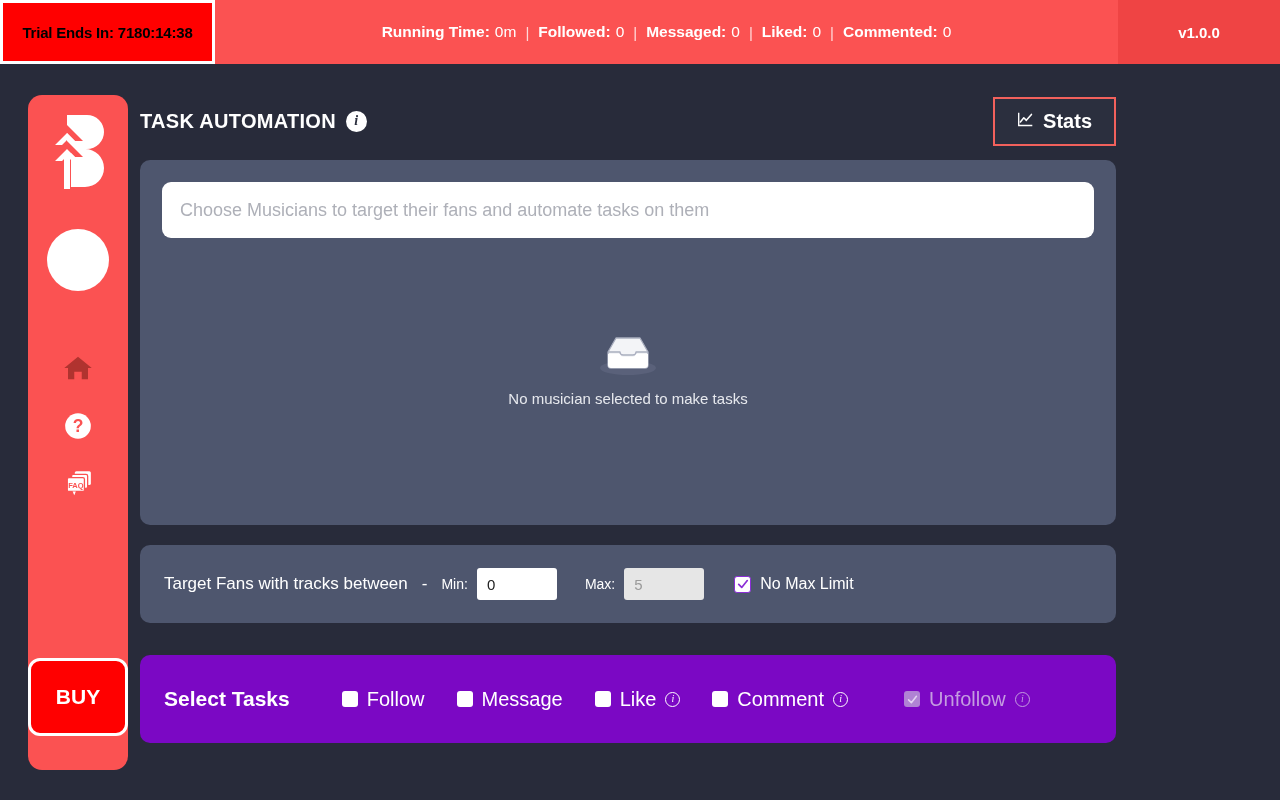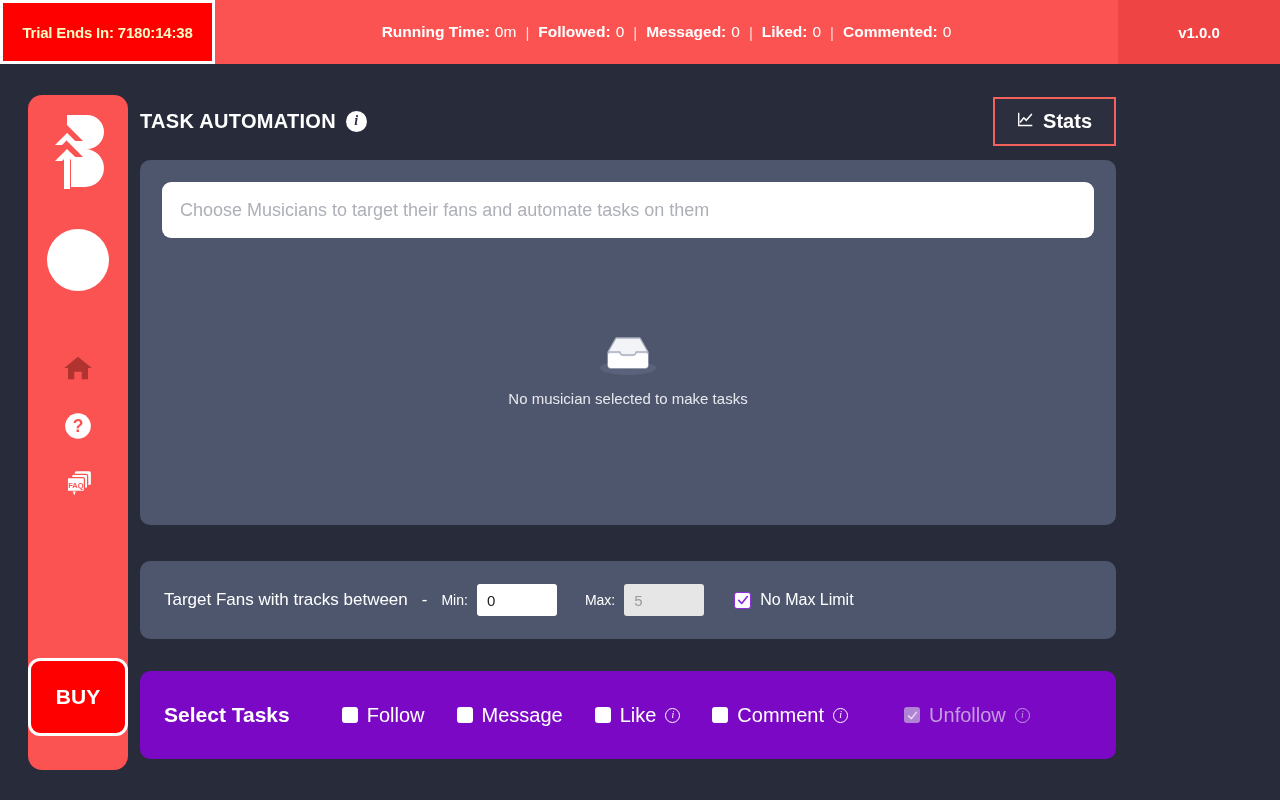--- a/index.html
+++ b/index.html
@@ -15,21 +15,21 @@
     position: absolute; top: 0; left: 0;
     width: 1280px; height: 64px;
     background: #fb5252;
     display: flex; align-items: center;
   }
   .trial-badge {
     width: 215px; height: 64px;
     background: #ff0000;
     border: 3px solid #ffffff;
     display: flex; align-items: center; justify-content: center;
-    color: #fef9c3; font-size: 15px; font-weight: bold;
+    color: #000000; font-size: 15px; font-weight: bold;
     letter-spacing: -0.2px;
     flex: 0 0 auto;
   }
   .stats-strip {
     flex: 1 1 auto; height: 64px;
     display: flex; align-items: center; justify-content: center;
     gap: 0px;
   }
   .stat { color: #fff; font-size: 15.5px; white-space: nowrap; }
   .stat b { font-weight: bold; }
@@ -115,21 +115,21 @@
   .search-input::placeholder { color: #aeb0b8; }
   .empty-wrap {
     height: 265px;
     display: flex; flex-direction: column;
     align-items: center; justify-content: center;
     gap: 10px;
   }
   .empty-text { color: #e7e9ee; font-size: 15px; }
 
   .panel-range {
-    margin-top: 36px; height: 78px;
+    margin-top: 20px; height: 78px;
     display: flex; align-items: center; padding-left: 24px; gap: 0;
   }
   .range-label { color: #ffffff; font-size: 17px; }
   .dash { color: #ffffff; font-size: 17px; margin: 0 14px; }
   .field-label { color: #ffffff; font-size: 14px; margin-right: 9px; }
   .num-input {
     width: 80px; height: 32px;
     border: none; border-radius: 3px;
     background: #ffffff; color: #222;
     padding: 0 10px; font-size: 15px;

